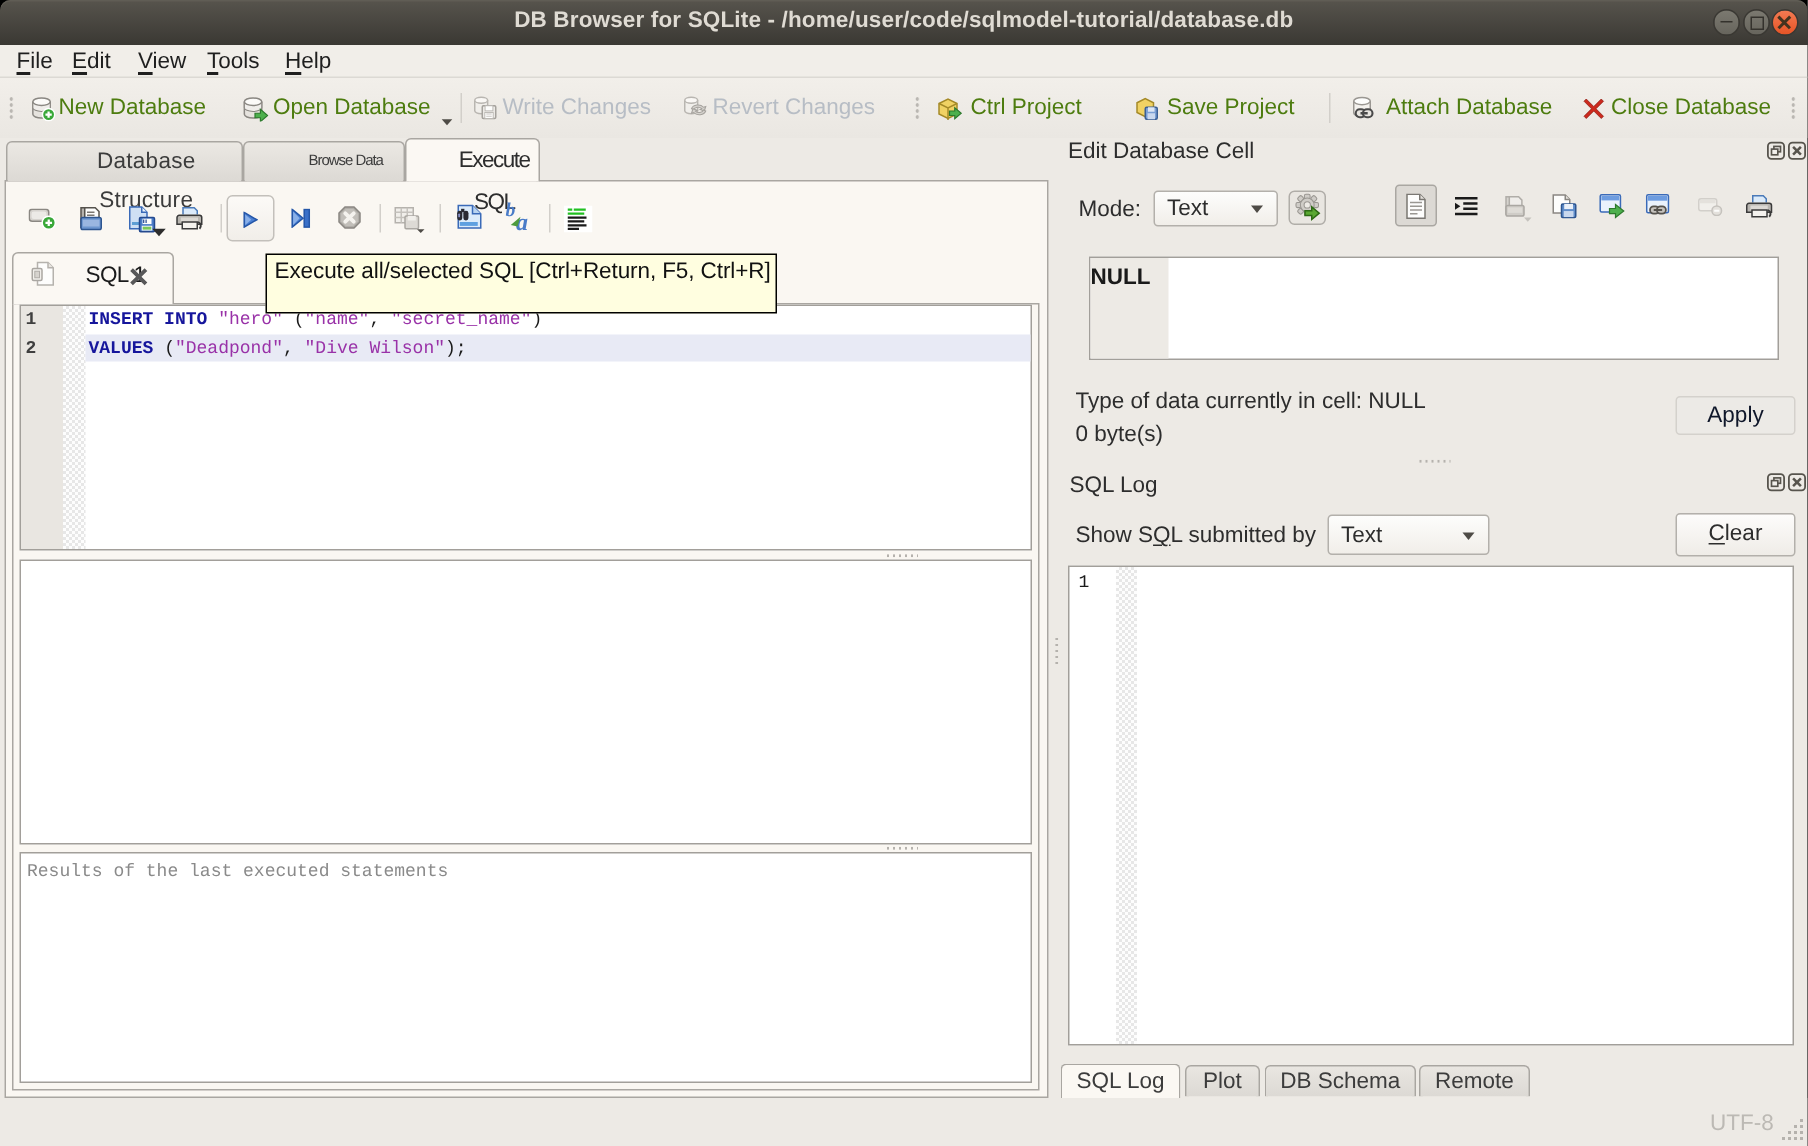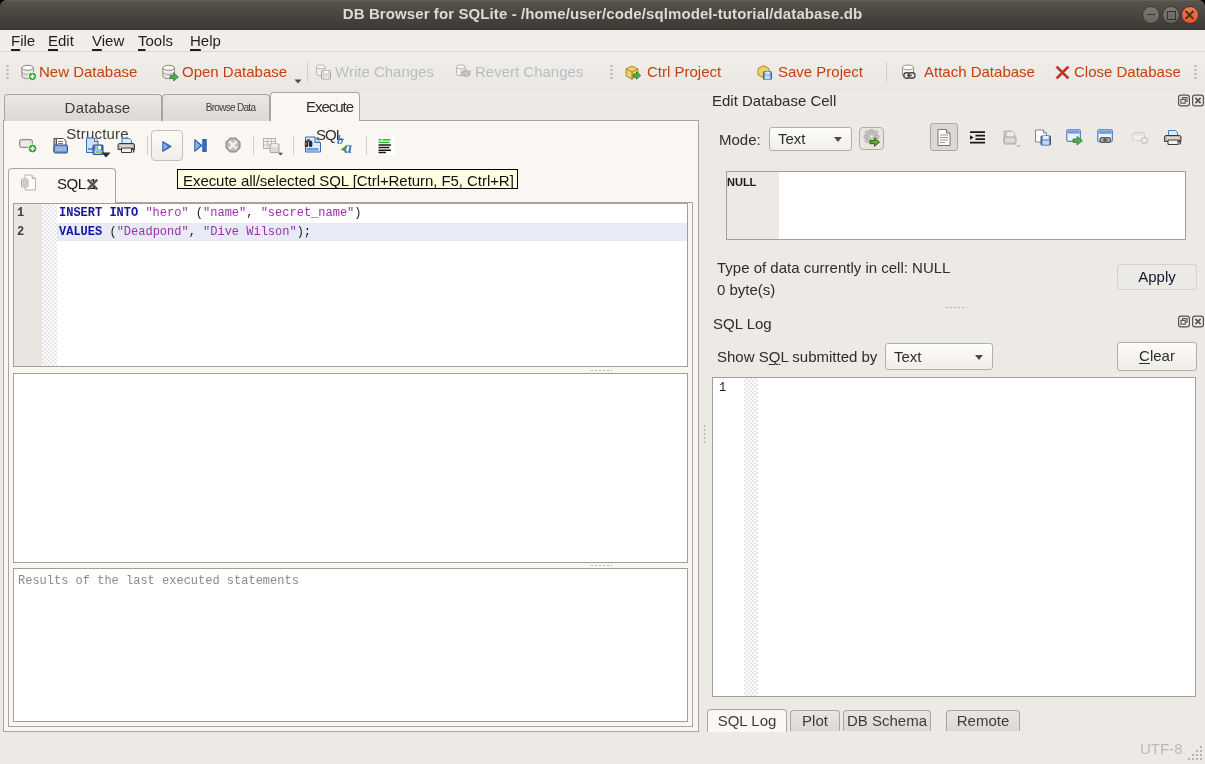--- a/index.html
+++ b/index.html
@@ -33,21 +33,21 @@
     font-size:15px; color:#1f1f1f; border-bottom:1px solid #dcd9d4; }
   .menu-item { position:absolute; top:2px; }
   .menu-item u { text-decoration-thickness:2px; text-underline-offset:3px; }
 
   
   #toolbar { left:0; top:52px; width:1205px; height:40px;
     background:linear-gradient(#f2efea, #eae7e2); }
   .tgrip { position:absolute; width:3px; height:16px;
     background-image:radial-gradient(circle, #bab7b2 1px, transparent 1.3px);
     background-size:3px 4px; }
-  .tb-label { position:absolute; top:63px; font-size:15px; color:#c2410c; white-space:nowrap; }
+  .tb-label { position:absolute; top:63px; font-size:15px; color:#4d7c0f; white-space:nowrap; }
   .tb-label.disabled { color:#b7bdc5; }
   .tb-sep { position:absolute; top:62px; width:1px; height:20px; background:#d2cfca; }
   .ticon { position:absolute; top:64px; }
 
   
   .main-tab { position:absolute; font-size:14px; color:#3c3c3c;
     border:1px solid #a9a6a1; border-bottom:none; border-radius:4px 4px 0 0;
     background:linear-gradient(#ebe8e3, #dcd9d4); text-align:center;padding-left:29px; }
   .main-tab.active { background:#fbf8f3; color:#2d2d2d; }
 
@@ -79,21 +79,21 @@
   .kw { color:#16169c; font-weight:bold; }
   .str { color:#9932a8; }
 
   #tableview { left:13px; top:373px; width:675px; height:190px; background:#fff;
     border:1px solid #a29f9a; }
   #results { left:13px; top:568px; width:675px; height:154px; background:#fff;
     border:1px solid #a29f9a; }
   #results-text { left:18px; top:574px; font-family:"Liberation Mono",monospace;
     font-size:12px; color:#8a8a8a; }
 
-  #tooltip { left:177px; top:169px; width:341px; height:20px; background:#fffee0;
+  #tooltip { left:177px; top:169px; width:341px; height:40px; background:#fffee0;
     border:1px solid #000; font-size:15px; color:#111; line-height:22px;
     padding-left:5px; white-space:nowrap; letter-spacing:-0.06px; }
 
   
   .dock-title { position:absolute; font-size:15px; color:#2d2d2d; }
 
   .combo { position:absolute; background:linear-gradient(#fdfdfc,#f1eee9);
     border:1px solid #b3b0ab; border-radius:3px; font-size:15px; color:#2d2d2d; }
   .combo .ctext { position:absolute; left:8px; top:50%; transform:translateY(-52%); }
   .combo .arrow { position:absolute; right:9px; top:50%; margin-top:-2px;
@@ -103,21 +103,21 @@
   .btn { position:absolute; background:linear-gradient(#fdfcfb,#efece7);
     border:1px solid #b3b0ab; border-radius:3px; font-size:15px; color:#2d2d2d;
     text-align:center; }
   .btn.disabled { background:#eceae6; border-color:#d4d1cc; color:#0f172a; }
 
   .rlabel { position:absolute; font-size:15px; color:#2d2d2d; white-space:nowrap; }
 
   #null-box { left:726px; top:171px; width:460px; height:69px; background:#fff;
     border:1px solid #a29f9a; }
   #null-gray { left:727px; top:172px; width:52px; height:67px; background:#edeae5; }
-  #null-text { left:727px; top:175.5px; font-size:11px; font-weight:bold; color:#1a1a1a; }
+  #null-text { left:727px; top:175.5px; font-size:15px; font-weight:bold; color:#1a1a1a; }
 
   #logframe { left:712px; top:377px; width:484px; height:320px; background:#fff;
     border:1px solid #a29f9a; }
   #log-fold { left:744px; top:378px; width:14px; height:318px; }
   #log-num { left:719px; top:381px; font-family:"Liberation Mono",monospace; font-size:12px; color:#1a1a1a; }
 
   .bottom-tab { position:absolute; font-size:15px; color:#3c3c3c; text-align:center;
     border:1px solid #a9a6a1; border-bottom:none; border-radius:4px 4px 0 0;
     background:linear-gradient(#e9e6e1, #dcd9d4); }
   .bottom-tab.active { background:#fbf8f3; }
@@ -440,21 +440,21 @@
     <span class="arrow"></span>
   </div>
 <div class="btn" style="left:1117px; top:342px; width:80px; height:29px; line-height:25px;"><u style="text-decoration-thickness:1px; text-underline-offset:2px;">C</u>lear</div>
 
 <div id="logframe" class="abs"></div>
 <div id="log-fold" class="abs checker"></div>
 <span id="log-num" class="abs">1</span>
 
 <div class="bottom-tab active" style="left:707px; top:709px; width:80px; height:23px; line-height:22px;">SQL Log</div>
 <div class="bottom-tab" style="left:790px; top:710px; width:50px; height:21px; line-height:20px;">Plot</div>
-<div class="bottom-tab" style="left:843px; top:710px; width:88px; height:21px; line-height:20px;">DB Schema</div>
+<div class="bottom-tab" style="left:843px; top:710px; width:101px; height:21px; line-height:20px;">DB Schema</div>
 <div class="bottom-tab" style="left:946px; top:710px; width:74px; height:21px; line-height:20px;">Remote</div>
 
 <div id="statusbar" class="abs"></div>
 <div class="abs" style="left:1140px; top:740px; font-size:15px; color:#bcb9b4;">UTF-8</div>
 <svg class="abs" style="left:1188px; top:746px;" width="15" height="15" viewBox="0 0 15 15">
   <g fill="#b5b2ad">
     <rect x="12" y="0" width="2" height="2"></rect>
     <rect x="8" y="4" width="2" height="2"></rect>
       <rect x="12" y="4" width="2" height="2"></rect>
     <rect x="4" y="8" width="2" height="2"></rect>

